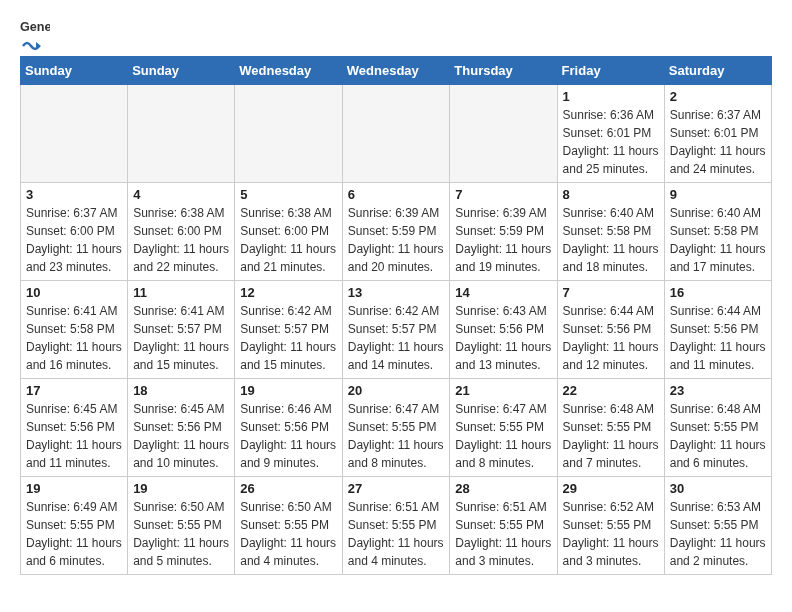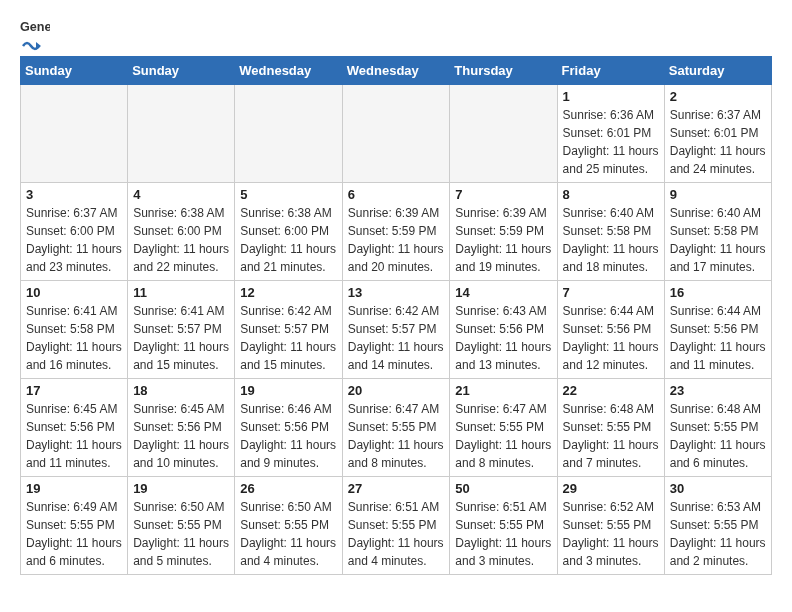--- a/index.html
+++ b/index.html
@@ -239,21 +239,21 @@
         </td>
         <td>
           <span class="day-number">26</span>
           <div class="day-info">Sunrise: 6:50 AM<br>Sunset: 5:55 PM<br>Daylight: 11 hours and 4 minutes.</div>
         </td>
         <td>
           <span class="day-number">27</span>
           <div class="day-info">Sunrise: 6:51 AM<br>Sunset: 5:55 PM<br>Daylight: 11 hours and 4 minutes.</div>
         </td>
         <td>
-          <span class="day-number">50</span>
+          <span class="day-number">28</span>
           <div class="day-info">Sunrise: 6:51 AM<br>Sunset: 5:55 PM<br>Daylight: 11 hours and 3 minutes.</div>
         </td>
         <td>
           <span class="day-number">29</span>
           <div class="day-info">Sunrise: 6:52 AM<br>Sunset: 5:55 PM<br>Daylight: 11 hours and 3 minutes.</div>
         </td>
         <td>
           <span class="day-number">30</span>
           <div class="day-info">Sunrise: 6:53 AM<br>Sunset: 5:55 PM<br>Daylight: 11 hours and 2 minutes.</div>
         </td>

